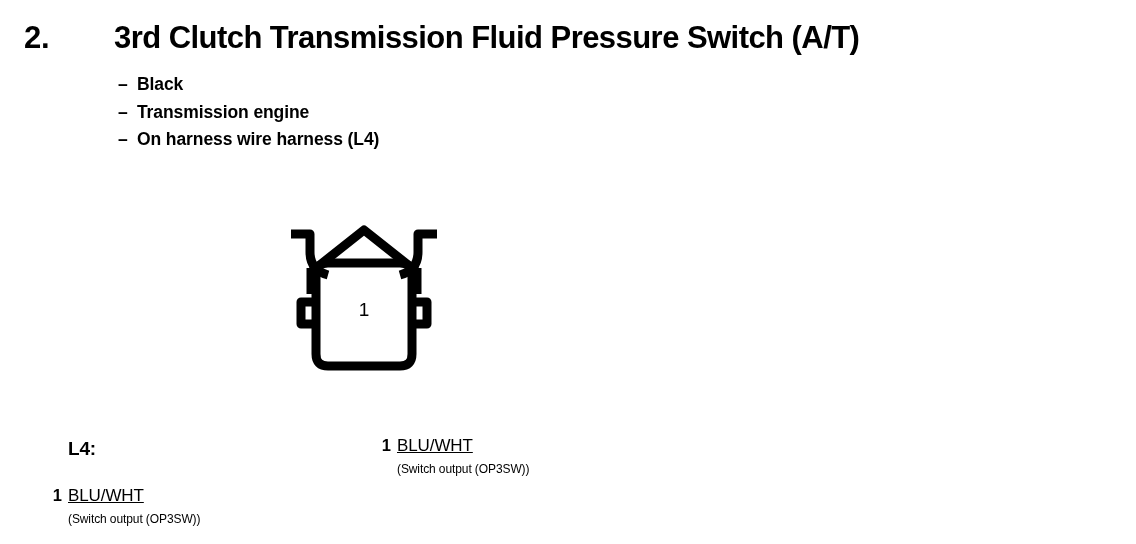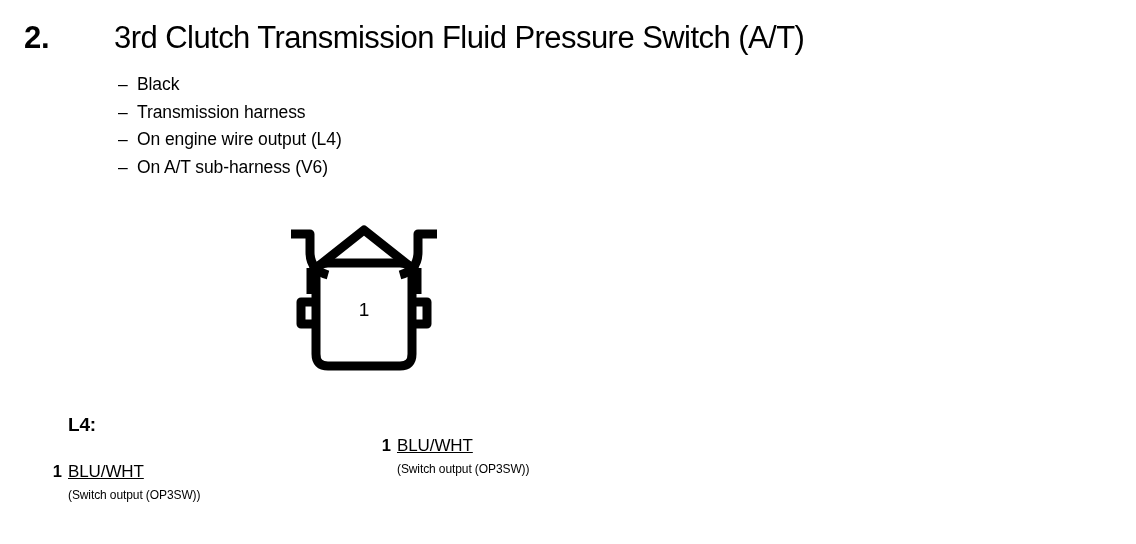--- a/index.html
+++ b/index.html
@@ -32,32 +32,33 @@
     font-size: 31px;
     font-weight: bold;
     letter-spacing: -0.3px;
     line-height: 40px;
   }
   #section-title {
     position: absolute;
     left: 114px;
     top: 0;
     font-size: 31px;
-    font-weight: normal;
+    font-weight: bold;
     letter-spacing: -0.55px;
     line-height: 40px;
     white-space: nowrap;
   }
 
   
   #spec-list {
     position: absolute;
     left: 118px;
     top: 71px;
     width: 600px;
+    font-weight: bold;
   }
   .spec-item {
     font-size: 17.5px;
     line-height: 27.5px;
     white-space: nowrap;
     letter-spacing: -0.1px;
   }
   .spec-dash {
     display: inline-block;
     width: 19px;
@@ -97,20 +98,21 @@
   }
   #pin-table-l4 { left: 68px; }
   #pin-table-v6 { left: 397px; }
 
   .pin-table-title {
     font-size: 19px;
     font-weight: bold;
     line-height: 26px;
     letter-spacing: -0.2px;
     height: 26px;
+    margin-top: 24px;
   }
   .pin-rows {
     margin-top: 22px;
   }
   .pin-row {
     position: relative;
     margin-bottom: 2px;
   }
   .pin-number {
     position: absolute;
@@ -142,27 +144,24 @@
 <div id="header">
   <div id="section-number">2.</div>
   <div id="section-title">3rd Clutch Transmission Fluid Pressure Switch (A/T)</div>
 </div>
 
 <div id="spec-list">
   <div class="spec-item">
     <span class="spec-dash">–</span><span>Black</span>
   </div>
   <div class="spec-item">
-    <span class="spec-dash">–</span><span>Transmission harness</span>
+    <span class="spec-dash">–</span><span>Transmission engine</span>
   </div>
   <div class="spec-item">
-    <span class="spec-dash">–</span><span>On engine wire output (L4)</span>
-  </div>
-  <div class="spec-item">
-    <span class="spec-dash">–</span><span>On A/T sub-harness (V6)</span>
+    <span class="spec-dash">–</span><span>On harness wire harness (L4)</span>
   </div>
 </div>
 
 <div id="connector-diagram">
   <svg viewBox="0 0 172 158" xmlns="http://www.w3.org/2000/svg">
 
     <path class="conn-stroke" d="M 13 12 L 32 12 L 32 30 Q 32 48 50 53"></path>
 
     <path class="conn-stroke" d="M 33 46 L 33 72"></path>
 

